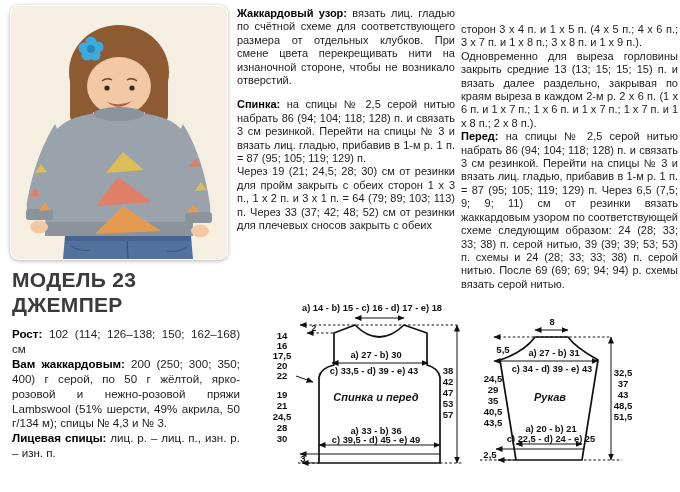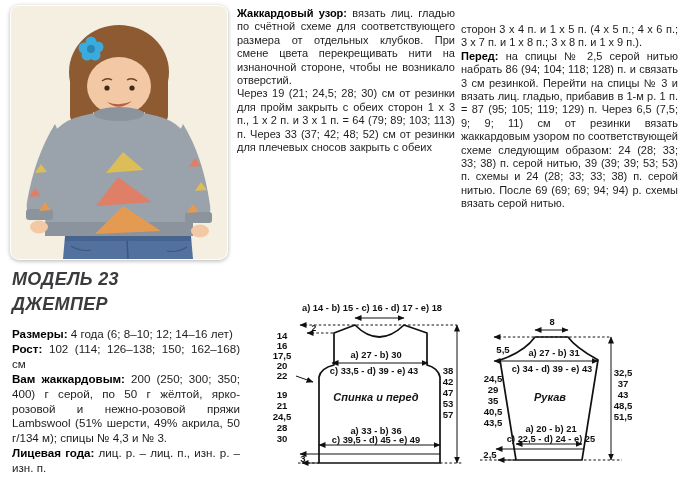--- a/index.html
+++ b/index.html
@@ -10,22 +10,22 @@
         background:#fff;border-radius:9px;box-shadow:0 1px 4px rgba(0,0,0,.30);}
   .photo-frame svg{display:block;border-radius:8px;margin:1px;}
   
   .col{position:absolute;font-size:11px;line-height:13.4px;text-align:justify;color:#1d1d1d;}
   .col p{margin:0;}
   .col p.gap{margin-top:11px;}
   .col b{font-weight:700;color:#000;}
   #col2{left:237px;top:7px;width:218px;}
   #col3{left:461px;top:23px;width:217px;}
   #leftcol{left:12px;top:267px;width:228px;font-size:11.6px;line-height:14.9px;}
-  .title{font-size:18px;font-weight:700;color:#3b3b3d;line-height:25px;margin:0;
-         letter-spacing:.3px;text-align:left;font-style:italic;}
+  .title{font-size:21px;font-weight:700;color:#3b3b3d;line-height:25px;margin:0;
+         letter-spacing:.3px;text-align:left;}
   .title-block{margin-bottom:10px;}
   
   .diagram{position:absolute;}
   #dg-body{left:252px;top:297px;}
   #dg-sleeve{left:466px;top:297px;}
   svg.dg{font-family:"Liberation Sans",sans-serif;}
   svg.dg .ln{stroke:#111;stroke-width:1;fill:none;}
   svg.dg .dot{stroke:#111;stroke-width:1;fill:none;stroke-dasharray:2.5 2.2;}
   svg.dg .outline{stroke:#111;stroke-width:1.7;fill:none;stroke-linejoin:round;}
   svg.dg .dim{font-size:9.3px;font-weight:700;fill:#111;}
@@ -109,33 +109,34 @@
         <ellipse cx="189" cy="225" rx="9" ry="6.5"></ellipse>
       </g>
     </svg>
   </div>
 
   <div class="col" id="leftcol">
     <div class="title-block">
       <div class="title">МОДЕЛЬ 23</div>
       <div class="title">ДЖЕМПЕР</div>
     </div>
-    <p><b>Размеры:</b><span> 4 года (6; 8–10; 12; 14–16 лет)</span></p>
     <p><b>Рост:</b><span> 102 (114; 126–138; 150; 162–168) см</span></p>
     <p><b>Вам жаккардовым:</b><span> 200 (250; 300; 350; 400) г серой, по 50 г жёлтой, ярко-розовой и нежно-розовой пряжи Lambswool (51% шерсти, 49% акрила, 50 г/134 м); спицы № 4,3 и № 3.</span></p>
-    <p><b>Лицевая года:</b><span> лиц. р. – лиц. п., изн. р. – изн. п.</span></p>
+    <p><b>Лицевая спицы:</b><span> лиц. р. – лиц. п., изн. р. – изн. п.</span></p>
   </div>
 
   <div class="col" id="col2">
     <p><b>Жаккардовый узор:</b><span> вязать лиц. гладью по счётной схеме для соответствующего размера от отдельных клубков. При смене цвета перекрещивать нити на изнаночной стороне, чтобы не возникало отверстий.</span></p>
+    <p class="gap"><b>Спинка:</b><span> на спицы № 2,5 серой нитью набрать 86 (94; 104; 118; 128) п. и связать 3 см резинкой. Перейти на спицы № 3 и вязать лиц. гладью, прибавив в 1-м р. 1 п. = 87 (95; 105; 119; 129) п.</span></p>
     <p><span>Через 19 (21; 24,5; 28; 30) см от резинки для пройм закрыть с обеих сторон 1 x 3 п., 1 x 2 п. и 3 x 1 п. = 64 (79; 89; 103; 113) п. Через 33 (37; 42; 48; 52) см от резинки для плечевых сносов закрыть с обеих</span></p>
   </div>
 
   <div class="col" id="col3">
     <p><span>сторон 3 x 4 п. и 1 x 5 п. (4 x 5 п.; 4 x 6 п.; 3 x 7 п. и 1 x 8 п.; 3 x 8 п. и 1 x 9 п.).</span></p>
+    <p><span>Одновременно для выреза горловины закрыть средние 13 (13; 15; 15; 15) п. и вязать далее раздельно, закрывая по краям выреза в каждом 2-м р. 2 x 6 п. (1 x 6 п. и 1 x 7 п.; 1 x 6 п. и 1 x 7 п.; 1 x 7 п. и 1 x 8 п.; 2 x 8 п.).</span></p>
     <p><b>Перед:</b><span> на спицы № 2,5 серой нитью набрать 86 (94; 104; 118; 128) п. и связать 3 см резинкой. Перейти на спицы № 3 и вязать лиц. гладью, прибавив в 1-м р. 1 п. = 87 (95; 105; 119; 129) п. Через 6,5 (7,5; 9; 9; 11) см от резинки вязать жаккардовым узором по соответствующей схеме следующим образом: 24 (28; 33; 33; 38) п. серой нитью, 39 (39; 39; 53; 53) п. схемы и 24 (28; 33; 33; 38) п. серой нитью. После 69 (69; 69; 94; 94) р. схемы вязать серой нитью.</span></p>
   </div>
 
   <div class="diagram" id="dg-body">
     <svg class="dg" width="216" height="195" viewBox="0 0 216 195">
       <defs>
         <marker id="ahE1" markerWidth="9" markerHeight="8" refX="6.5" refY="3" orient="auto" markerUnits="userSpaceOnUse">
           <path d="M0,0 L7,3 L0,6 Z" fill="#111"></path>
         </marker>
         <marker id="ahS1" markerWidth="9" markerHeight="8" refX="6.5" refY="3" orient="auto-start-reverse" markerUnits="userSpaceOnUse">

